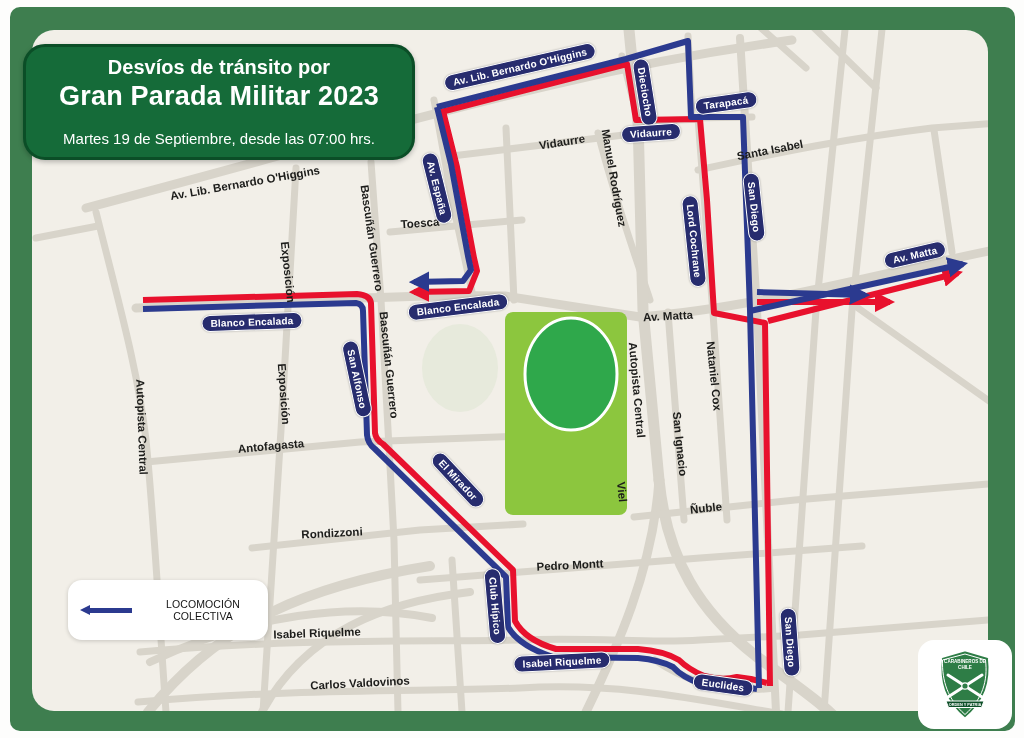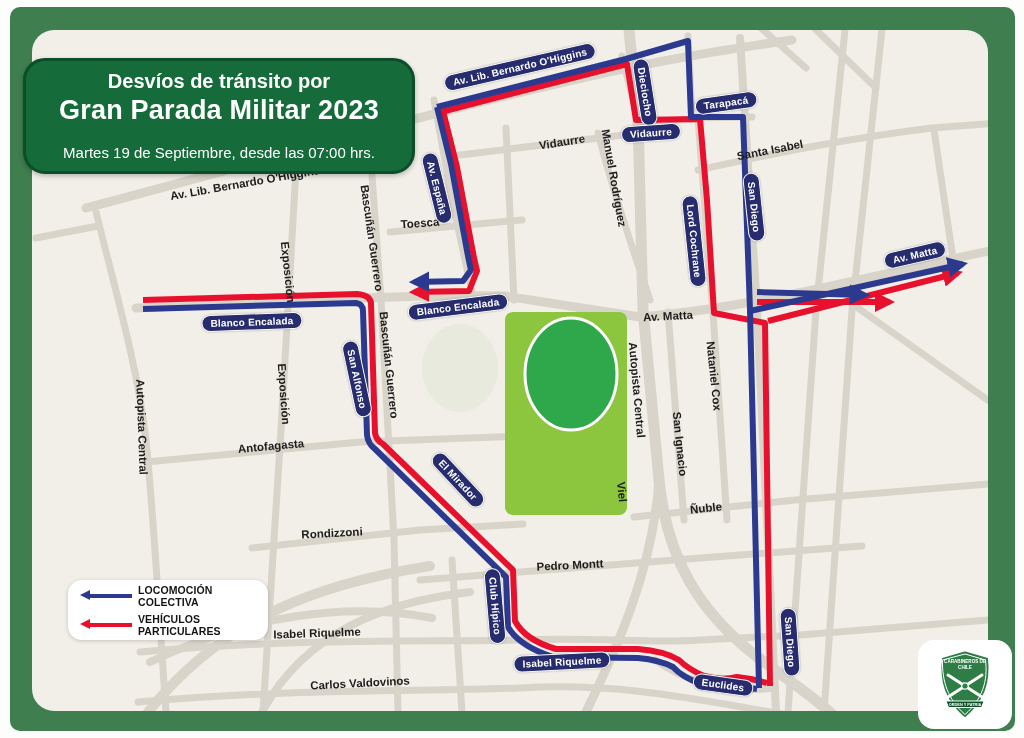--- a/index.html
+++ b/index.html
@@ -20,39 +20,39 @@
   .route-red{fill:none;stroke:var(--red);stroke-width:6;stroke-linejoin:round;stroke-linecap:butt;}
   
   #labels{position:absolute;left:0;top:0;width:1024px;height:738px;}
   .pill{position:absolute;transform:translate(-50%,-50%);background:var(--pill);
         color:#fff;font-size:10px;font-weight:bold;letter-spacing:.2px;white-space:nowrap;
         padding:2.5px 8px;border:1.6px solid #fff;border-radius:12px;line-height:1;
         box-shadow:0 0 2px rgba(0,0,0,.35);}
   .sname{position:absolute;transform:translate(-50%,-50%);color:var(--label);
          font-size:11.5px;font-weight:600;white-space:nowrap;}
   
-  #title-card{position:absolute;left:23px;top:58px;width:386px;height:110px;z-index:30;
+  #title-card{position:absolute;left:23px;top:44px;width:386px;height:110px;z-index:30;
               background:var(--titlebg);border:3px solid var(--titlebd);border-radius:22px;
               color:#fff;text-align:center;box-shadow:0 2px 5px rgba(0,0,0,.25);}
   #title-card .l1{font-size:20px;font-weight:600;margin-top:9px;}
   #title-card .l2{font-size:27px;font-weight:bold;margin-top:2px;letter-spacing:.2px;}
   #title-card .l3{font-size:15px;margin-top:18px;}
   
   #legend{position:absolute;left:68px;top:580px;width:200px;height:56px;z-index:20;
           background:#fff;border-radius:14px;box-shadow:0 1px 4px rgba(0,0,0,.18);
           display:flex;flex-direction:column;justify-content:center;gap:5px;padding:2px 0;}
   .leg-row{display:flex;align-items:center;gap:6px;margin-left:12px;}
   .leg-arrow{position:relative;width:52px;height:9px;flex:none;}
   .leg-arrow .shaft{position:absolute;left:8px;top:2.5px;width:44px;height:4.5px;}
   .leg-arrow .head{position:absolute;left:0;top:-1px;width:0;height:0;
                    border-top:5.5px solid transparent;border-bottom:5.5px solid transparent;
                    border-right:10px solid #000;}
   .leg-row.blue .shaft{background:var(--blue);} .leg-row.blue .head{border-right-color:var(--blue);}
   .leg-row.red .shaft{background:var(--red);}  .leg-row.red .head{border-right-color:var(--red);}
-  .leg-label{font-size:10.5px;font-weight:bold;color:#141414;letter-spacing:.1px;}
+  .leg-label{font-size:10.5px;font-weight:normal;color:#141414;letter-spacing:.1px;text-align:center;}
   
   #logo-box{position:absolute;left:918px;top:640px;width:94px;height:89px;z-index:40;
             background:#fff;border-radius:16px;display:flex;align-items:center;justify-content:center;}
 </style>
 </head>
 <body>
 
 <div id="page">
   <div id="frame"></div>
 
@@ -183,27 +183,20 @@
   </div>
 
   <div id="legend">
     <div class="leg-row blue">
       <span class="leg-arrow">
           <i class="head"></i>
           <i class="shaft"></i>
         </span>
       <span class="leg-label">LOCOMOCIÓN COLECTIVA</span>
     </div>
-    <div class="leg-row red">
-      <span class="leg-arrow">
-          <i class="head"></i>
-          <i class="shaft"></i>
-        </span>
-      <span class="leg-label">VEHÍCULOS PARTICULARES</span>
-    </div>
   </div>
 
   <div id="logo-box">
     <svg width="64" height="74" viewBox="0 0 64 74">
       <path d="M32,2 L56,9 C59,34 53,54 32,71 C11,54 5,34 8,9 Z" fill="var(--shield)" stroke="#ffffff" stroke-width="2.4"></path>
       <path d="M32,6 L52.5,12 C55,33 49.5,51 32,66.5 C14.5,51 9,33 9.5,12 Z" fill="none" stroke="#ffffff" stroke-width="1"></path>
       <text x="32" y="15" text-anchor="middle" font-size="4.6" font-weight="bold" fill="#ffffff" font-family="Liberation Sans, sans-serif">CARABINEROS DE</text>
       <text x="32" y="20.5" text-anchor="middle" font-size="4.6" font-weight="bold" fill="#ffffff" font-family="Liberation Sans, sans-serif">CHILE</text>
       <g stroke="#ffffff" stroke-width="3" stroke-linecap="round">
         <line x1="15" y1="27" x2="49" y2="49"></line>

